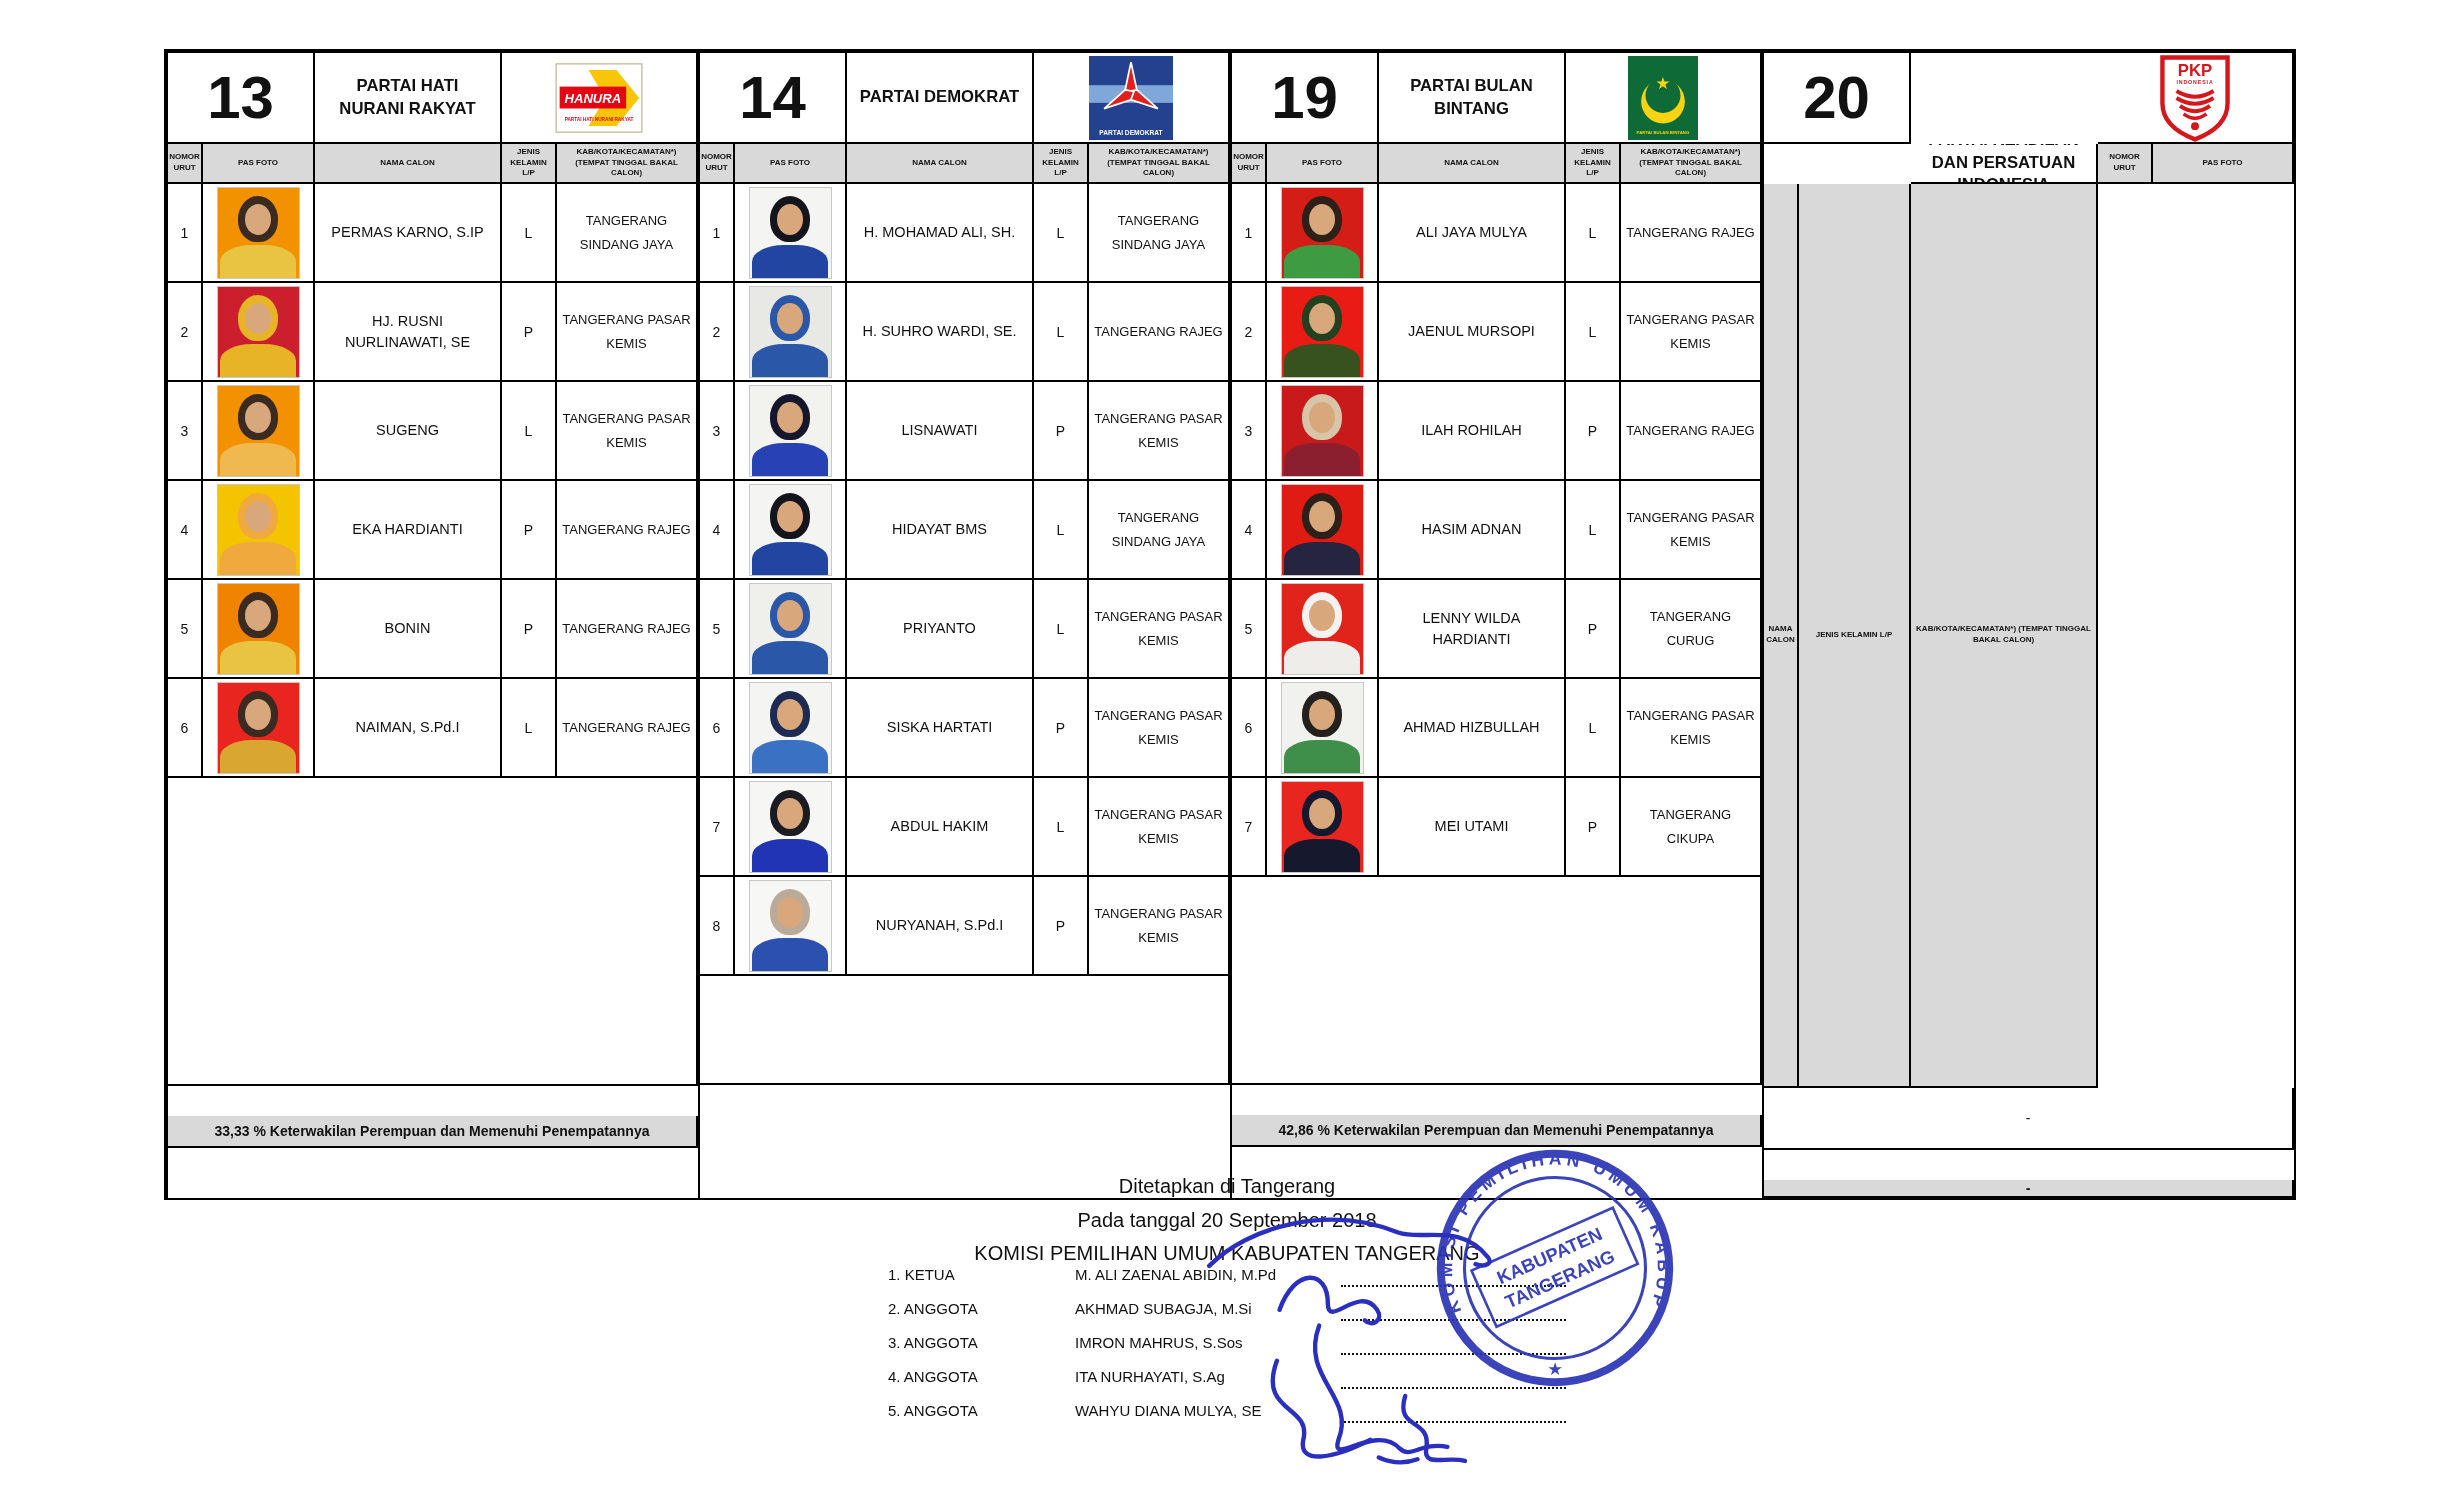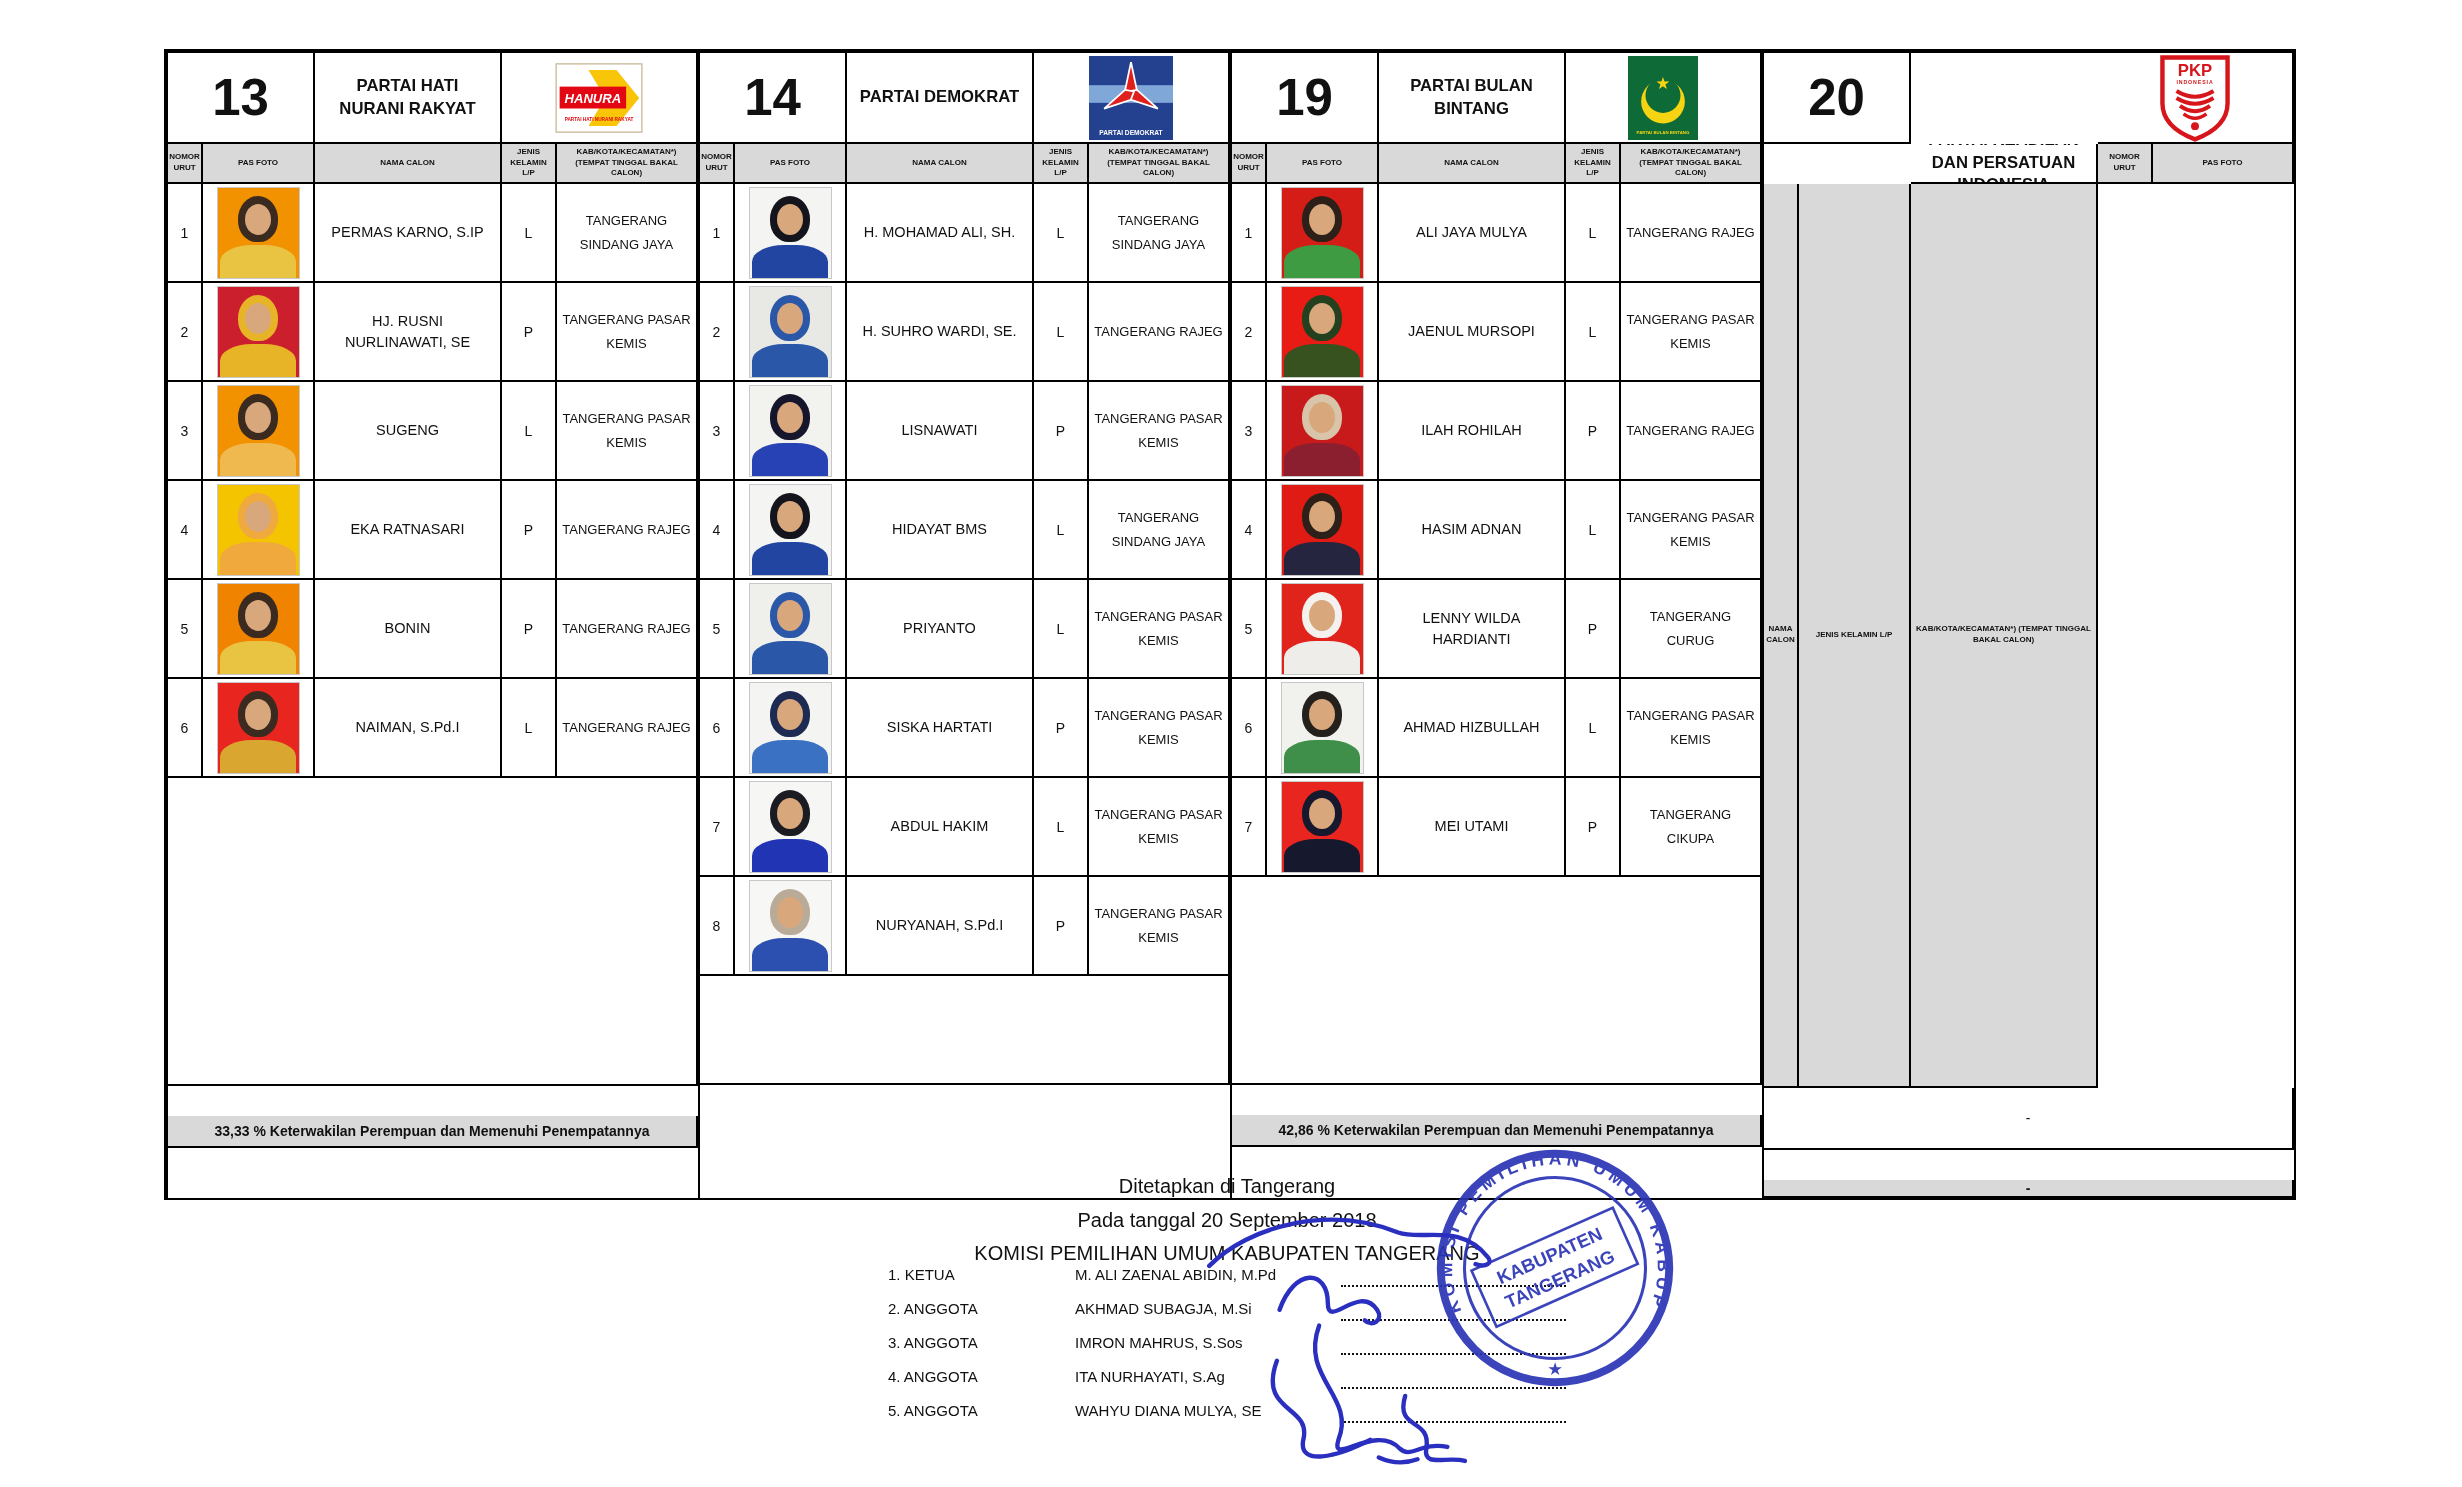--- a/index.html
+++ b/index.html
@@ -7,21 +7,21 @@
         font-family:"Liberation Sans",sans-serif;color:#111;}
 
   
   .doc{position:absolute;left:164px;top:49px;display:flex;border:2.6px solid #000;}
   .section{display:grid;grid-template-columns:35px 112px 187px 55px 141px;
            border-left:2.6px solid #000;border-top:2.6px solid #000;background:#fff;}
   .c{box-sizing:border-box;border-right:2.6px solid #000;border-bottom:2.6px solid #000;
      display:flex;align-items:center;justify-content:center;text-align:center;
      background:#fff;overflow:hidden;}
   .hdr{background:#d9d9d9;font-weight:bold;font-size:8px;line-height:1.35;padding:1.8px 2.6px;}
-  .pnum{grid-column:1/3;font-size:51px;font-weight:bold;}
+  .pnum{grid-column:1/3;font-size:60px;font-weight:bold;}
   .pname{grid-column:3/4;font-size:16.7px;font-weight:bold;line-height:1.35;padding:0 8.8px;}
   .plogo{grid-column:4/6;}
   .filler{grid-column:1/6;font-size:14px;}
   .pct{grid-column:1/6;background:#d9d9d9;font-weight:bold;font-size:14px;margin-top:30px;}
   .cell-no{font-size:14px;}
   .cell-name{font-size:14.5px;line-height:1.4;padding:0 6px;}
   .cell-gender{font-size:14px;}
   .cell-res{font-size:13px;line-height:1.8;padding:0 5.3px;}
 
   
@@ -104,21 +104,21 @@
         <div class="c cell-gender">L</div>
         <div class="c cell-res">TANGERANG PASAR KEMIS</div>
         <div class="c cell-no">4</div>
         <div class="c cell-photo">
           <div class="photo" style="--bg: #f5c400; --head: #f0a93c; --cloth: #f0a93c;">
             <div class="ph-head"></div>
             <div class="ph-face"></div>
             <div class="ph-body"></div>
           </div>
         </div>
-        <div class="c cell-name">EKA RATNASARI</div>
+        <div class="c cell-name">EKA HARDIANTI</div>
         <div class="c cell-gender">P</div>
         <div class="c cell-res">TANGERANG RAJEG</div>
         <div class="c cell-no">5</div>
         <div class="c cell-photo">
           <div class="photo" style="--bg: #f08300; --head: #3a2a20; --cloth: #e9c443;">
             <div class="ph-head"></div>
             <div class="ph-face"></div>
             <div class="ph-body"></div>
           </div>
         </div>

